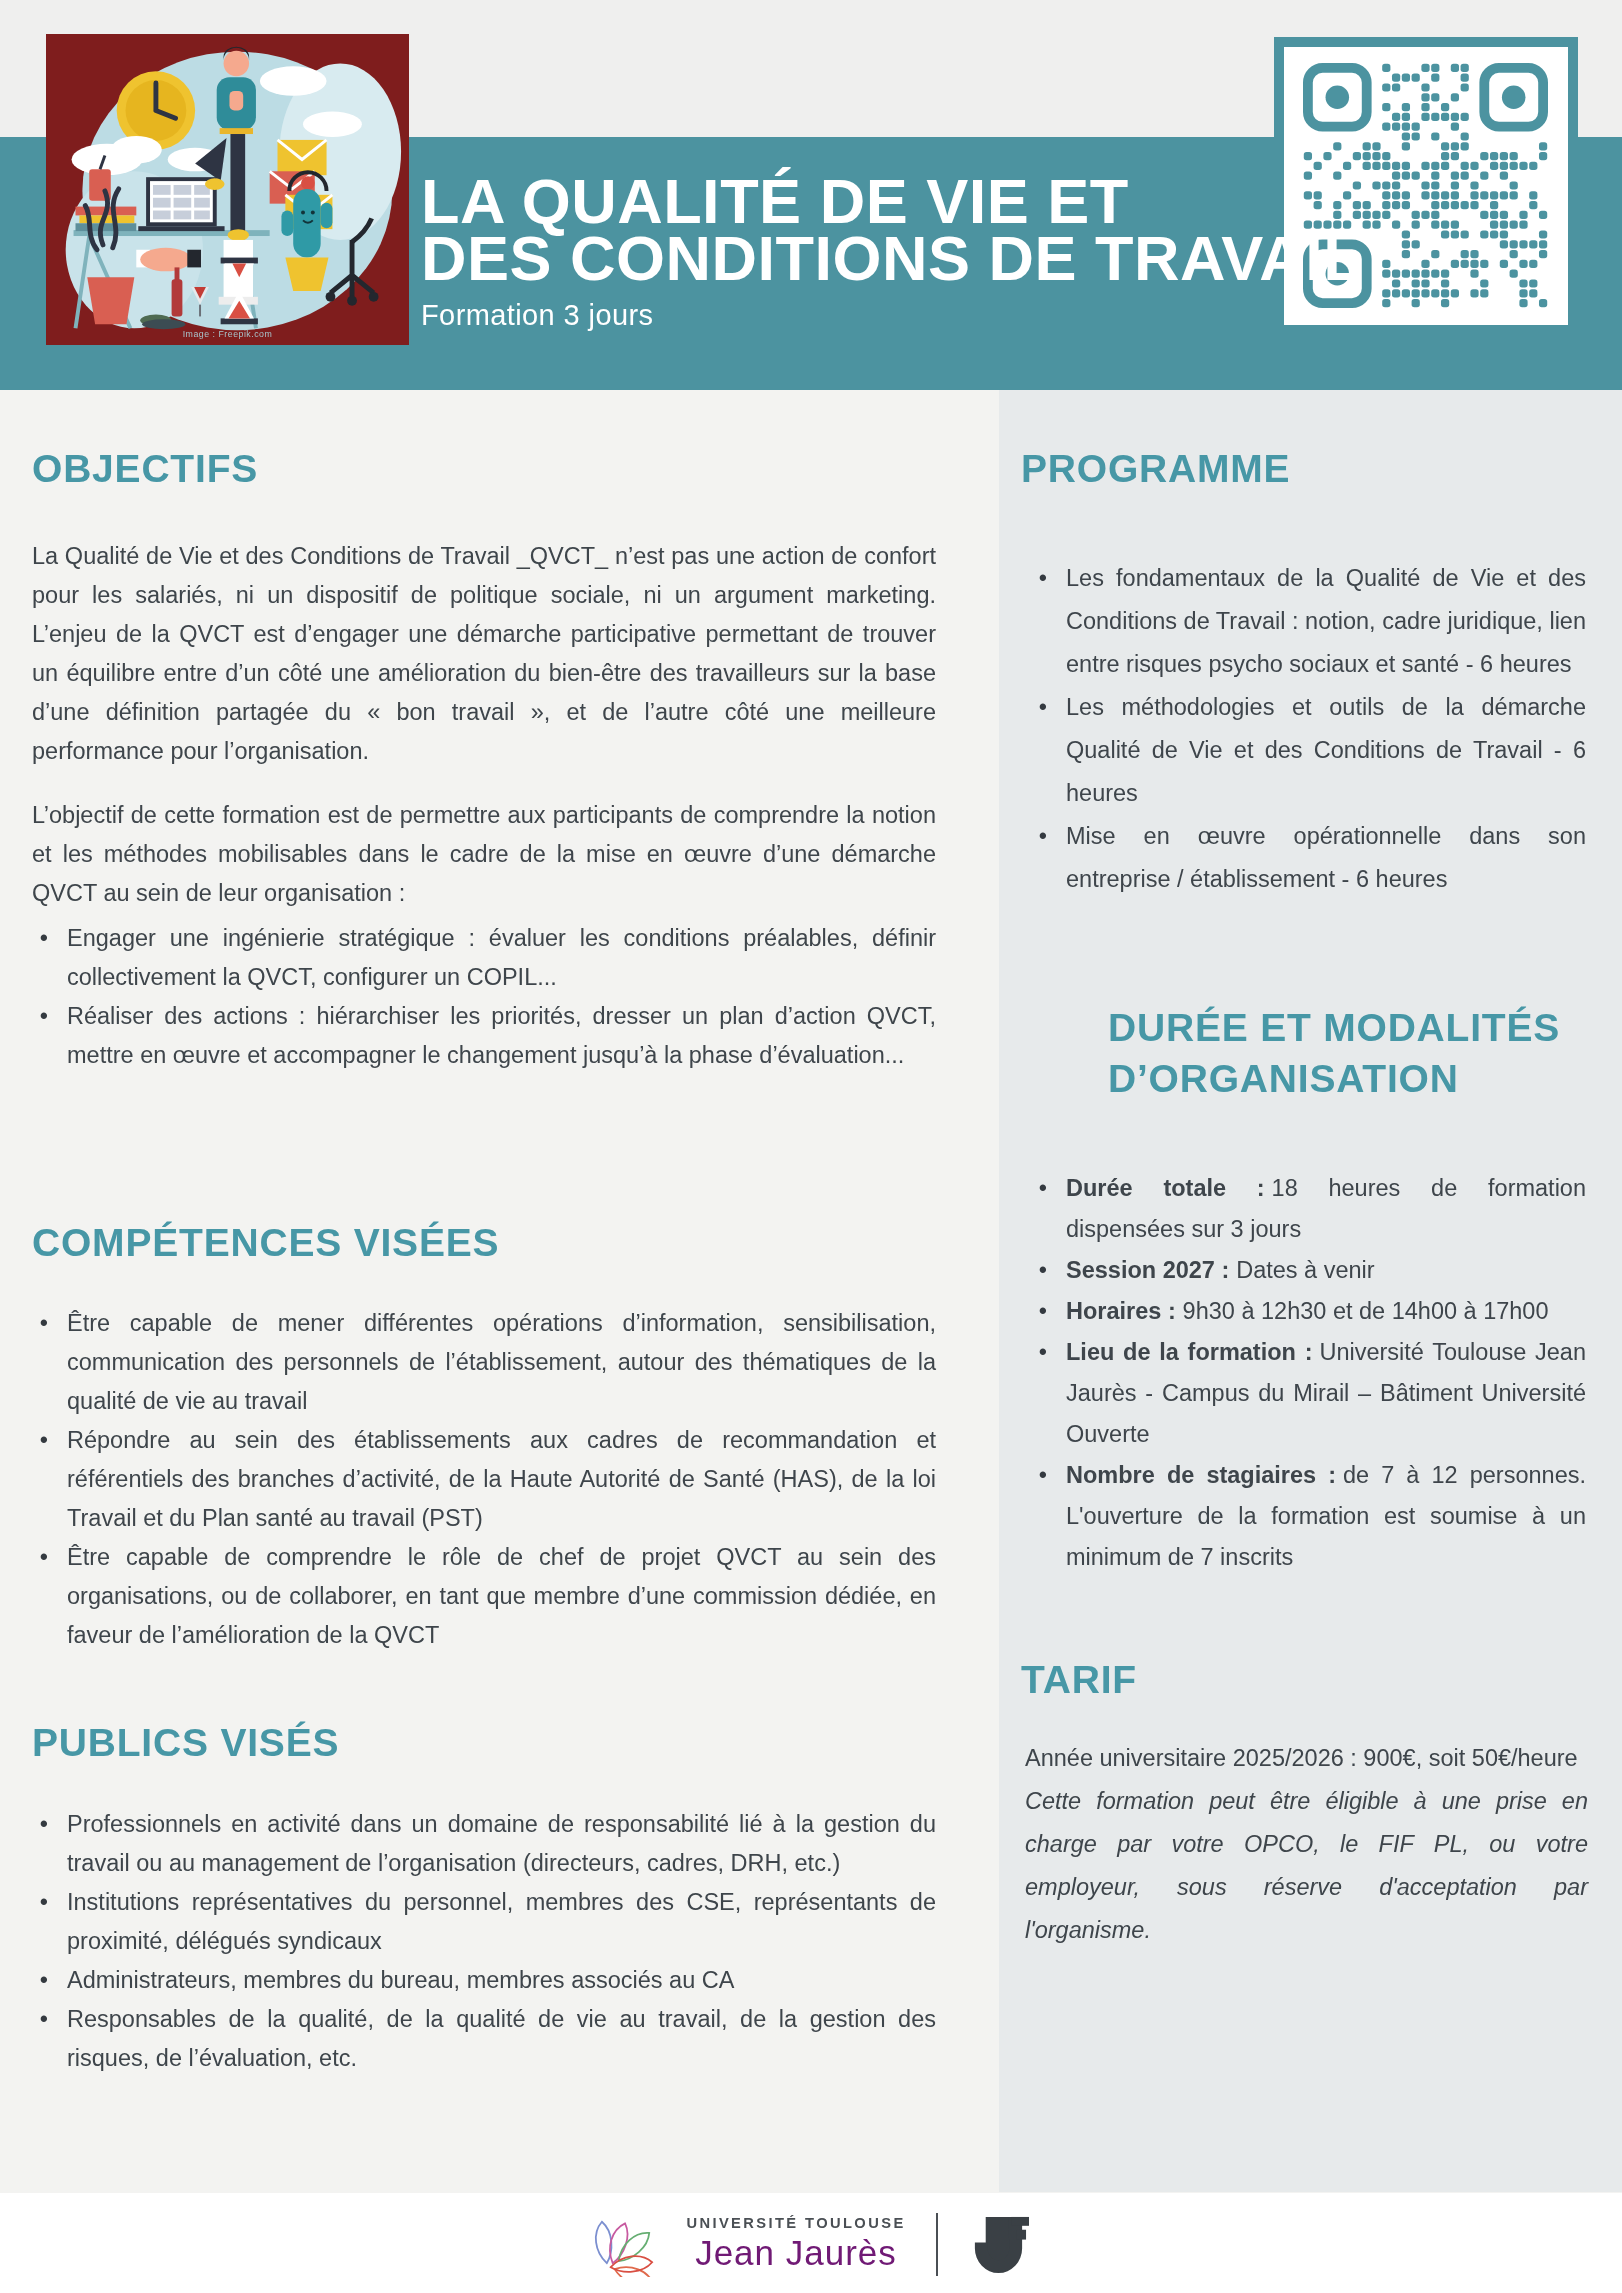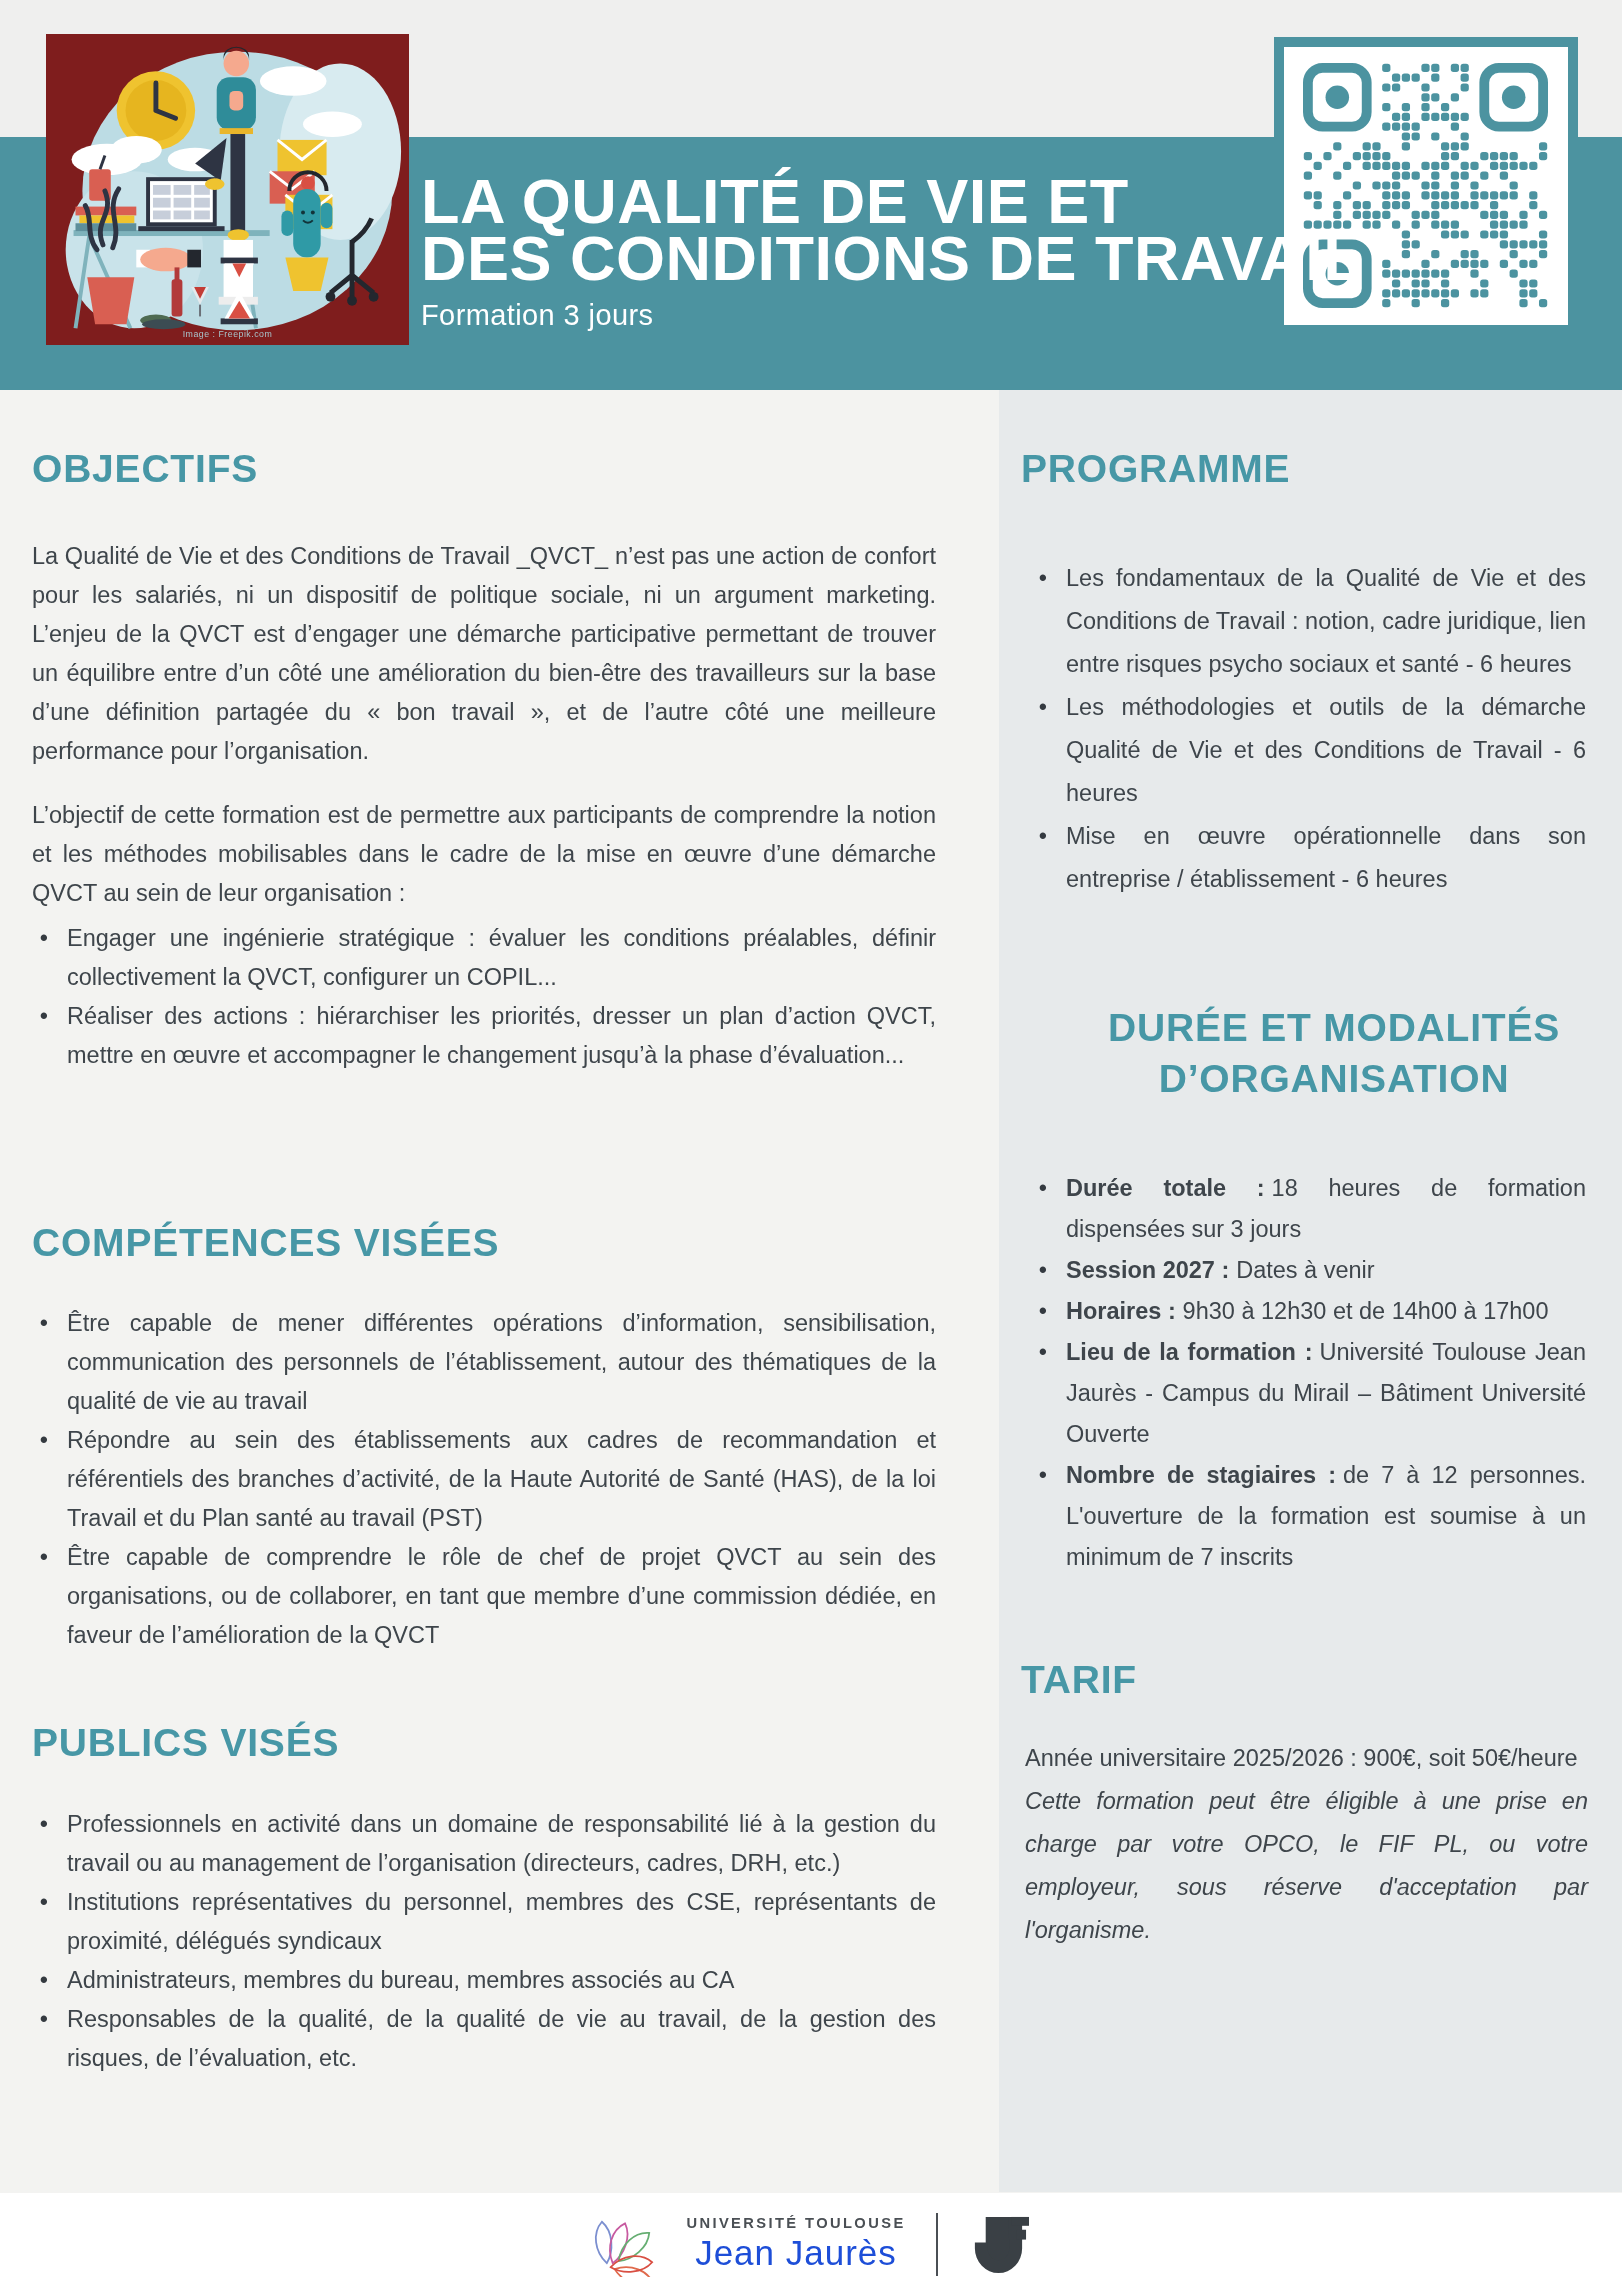--- a/index.html
+++ b/index.html
@@ -12,40 +12,40 @@
 
   .hero{position:absolute;left:46px;top:34px;width:363px;height:311px;background:#7f1d1d;}
   .qrbox{position:absolute;left:1274px;top:37px;width:304px;height:298px;background:#4C93A0;}
   .qrwhite{position:absolute;left:9.8px;top:9.8px;width:284px;height:278px;background:#FFFFFF;
            display:flex;align-items:center;justify-content:center;}
 
   .titleblock{position:absolute;left:421px;top:173px;color:#FFFFFF;}
   .title{font-size:63px;font-weight:bold;line-height:57px;letter-spacing:0.5px;}
   .subtitle{font-size:29px;font-weight:normal;margin-top:12px;letter-spacing:0.4px;}
 
-  .h{position:absolute;color:#4797A6;font-weight:bold;font-size:39px;letter-spacing:0.8px;line-height:51px;text-align:center;}
+  .h{position:absolute;color:#4797A6;font-weight:bold;font-size:39px;letter-spacing:0.8px;line-height:51px;}
   .body-text{font-size:23.5px;line-height:39px;text-align:justify;}
   .para{position:absolute;left:32px;width:904px;}
   ul.blist{margin:0;padding:0;list-style:none;position:absolute;}
   ul.blist li{position:relative;padding-left:35px;text-align:justify;}
   ul.blist li::before{content:"\2022";position:absolute;left:7.8px;top:0;color:#343A40;}
   .leftlist{left:32px;width:904px;}
   .rightlist{left:1031px;width:555px;line-height:43px;}
   .rightlist li{padding-left:33px;}
   .bl{font-weight:bold;margin-right:6.9px;}
   .tarif-p{position:absolute;left:1025px;width:563px;line-height:43px;}
   .tarif-note{font-style:italic;}
   .credit{position:absolute;left:0;bottom:5.9px;width:100%;text-align:center;
           font-size:8.8px;color:#A8C4CC;letter-spacing:0.5px;}
 
   .flogo{position:absolute;left:0;top:2203px;width:1622px;height:82px;
          display:flex;align-items:center;justify-content:center;gap:30px;}
   .orgtext{display:flex;flex-direction:column;align-items:center;}
   .org1{font-size:14.7px;font-weight:bold;letter-spacing:2.4px;color:#4A4F54;}
-  .org2{font-size:35px;font-weight:normal;color:#1d4ed8;letter-spacing:1px;margin-top:2px;}
+  .org2{font-size:35px;font-weight:normal;color:#701a75;letter-spacing:1px;margin-top:2px;}
   .fdivider{width:2px;height:63px;background:#4A4F54;}
 </style>
 </head>
 <body>
 
 <div class="doc">
 
   <div class="topband"></div>
   <div class="banner"></div>
   <div class="rightpanel"></div>

